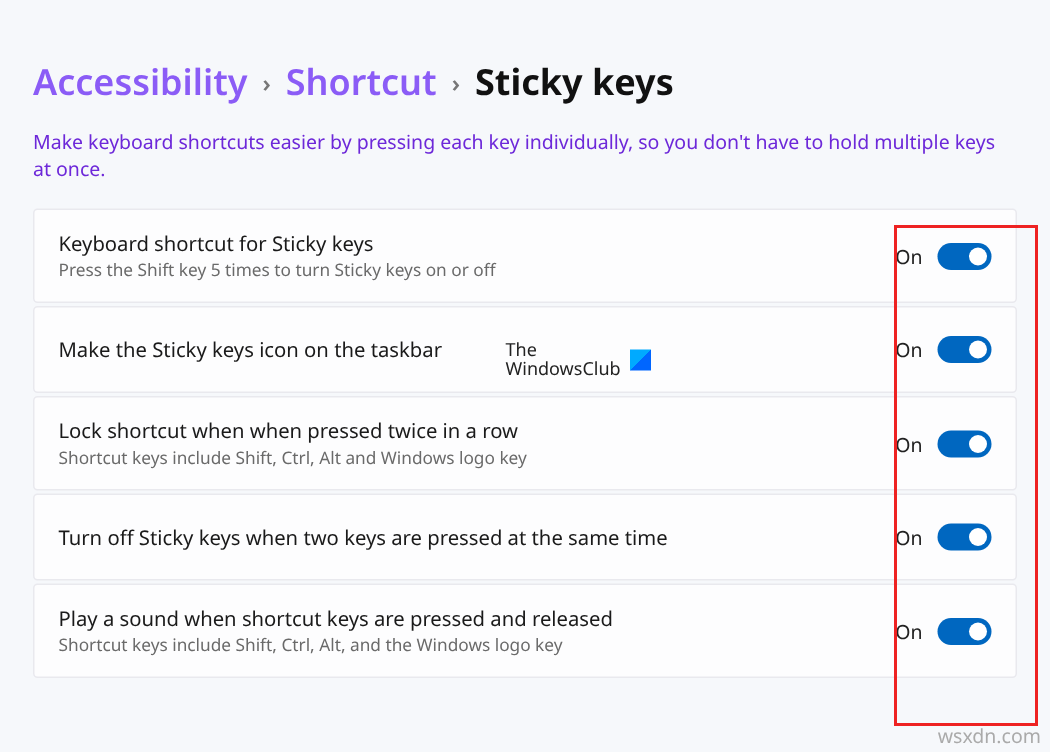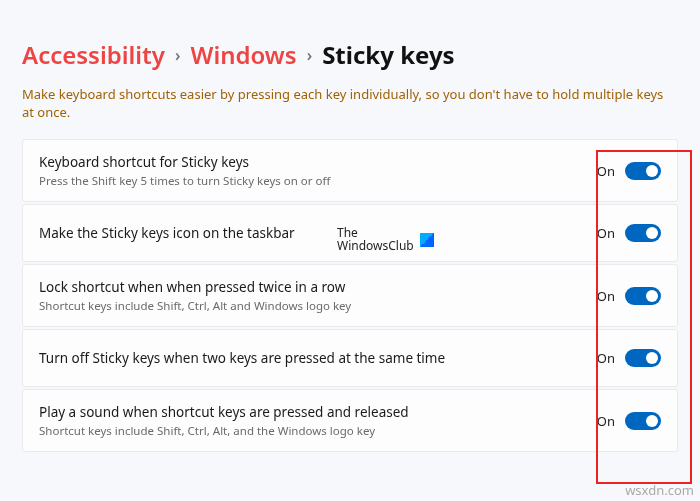--- a/index.html
+++ b/index.html
@@ -17,26 +17,26 @@
   }
   .breadcrumb {
     display: flex;
     align-items: center;
     gap: 10px;
     font-size: 24px;
     font-weight: 600;
     margin-top: 18px;
     margin-bottom: 14px;
   }
-  .breadcrumb .crumb-link { color: #ef4444; font-weight: 600; cursor: pointer; }
+  .breadcrumb .crumb-link { color: #8b5cf6; font-weight: 600; cursor: pointer; }
   .breadcrumb .chevron { color: #777; font-size: 16px; }
   .breadcrumb .current { color: #111; font-weight: 700; }
   .desc {
     font-size: 13px;
-    color: #a16207;
+    color: #6d28d9;
     margin-bottom: 18px;
   }
   .list {
     display: flex;
     flex-direction: column;
     gap: 2px;
   }
   .row {
     background: #fdfdfe;
     border: 1px solid #e9e9ee;
@@ -118,21 +118,21 @@
   }
 </style>
 </head>
 <body>
 
 <div class="page">
 
   <div class="breadcrumb">
     <span class="crumb-link">Accessibility</span>
     <span class="chevron">›</span>
-    <span class="crumb-link">Windows</span>
+    <span class="crumb-link">Shortcut</span>
     <span class="chevron">›</span>
     <span class="current">Sticky keys</span>
   </div>
 
   <div class="desc">Make keyboard shortcuts easier by pressing each key individually, so you don't have to hold multiple keys at once.</div>
 
   <div class="list">
 
     <div class="row">
       <div class="text">

